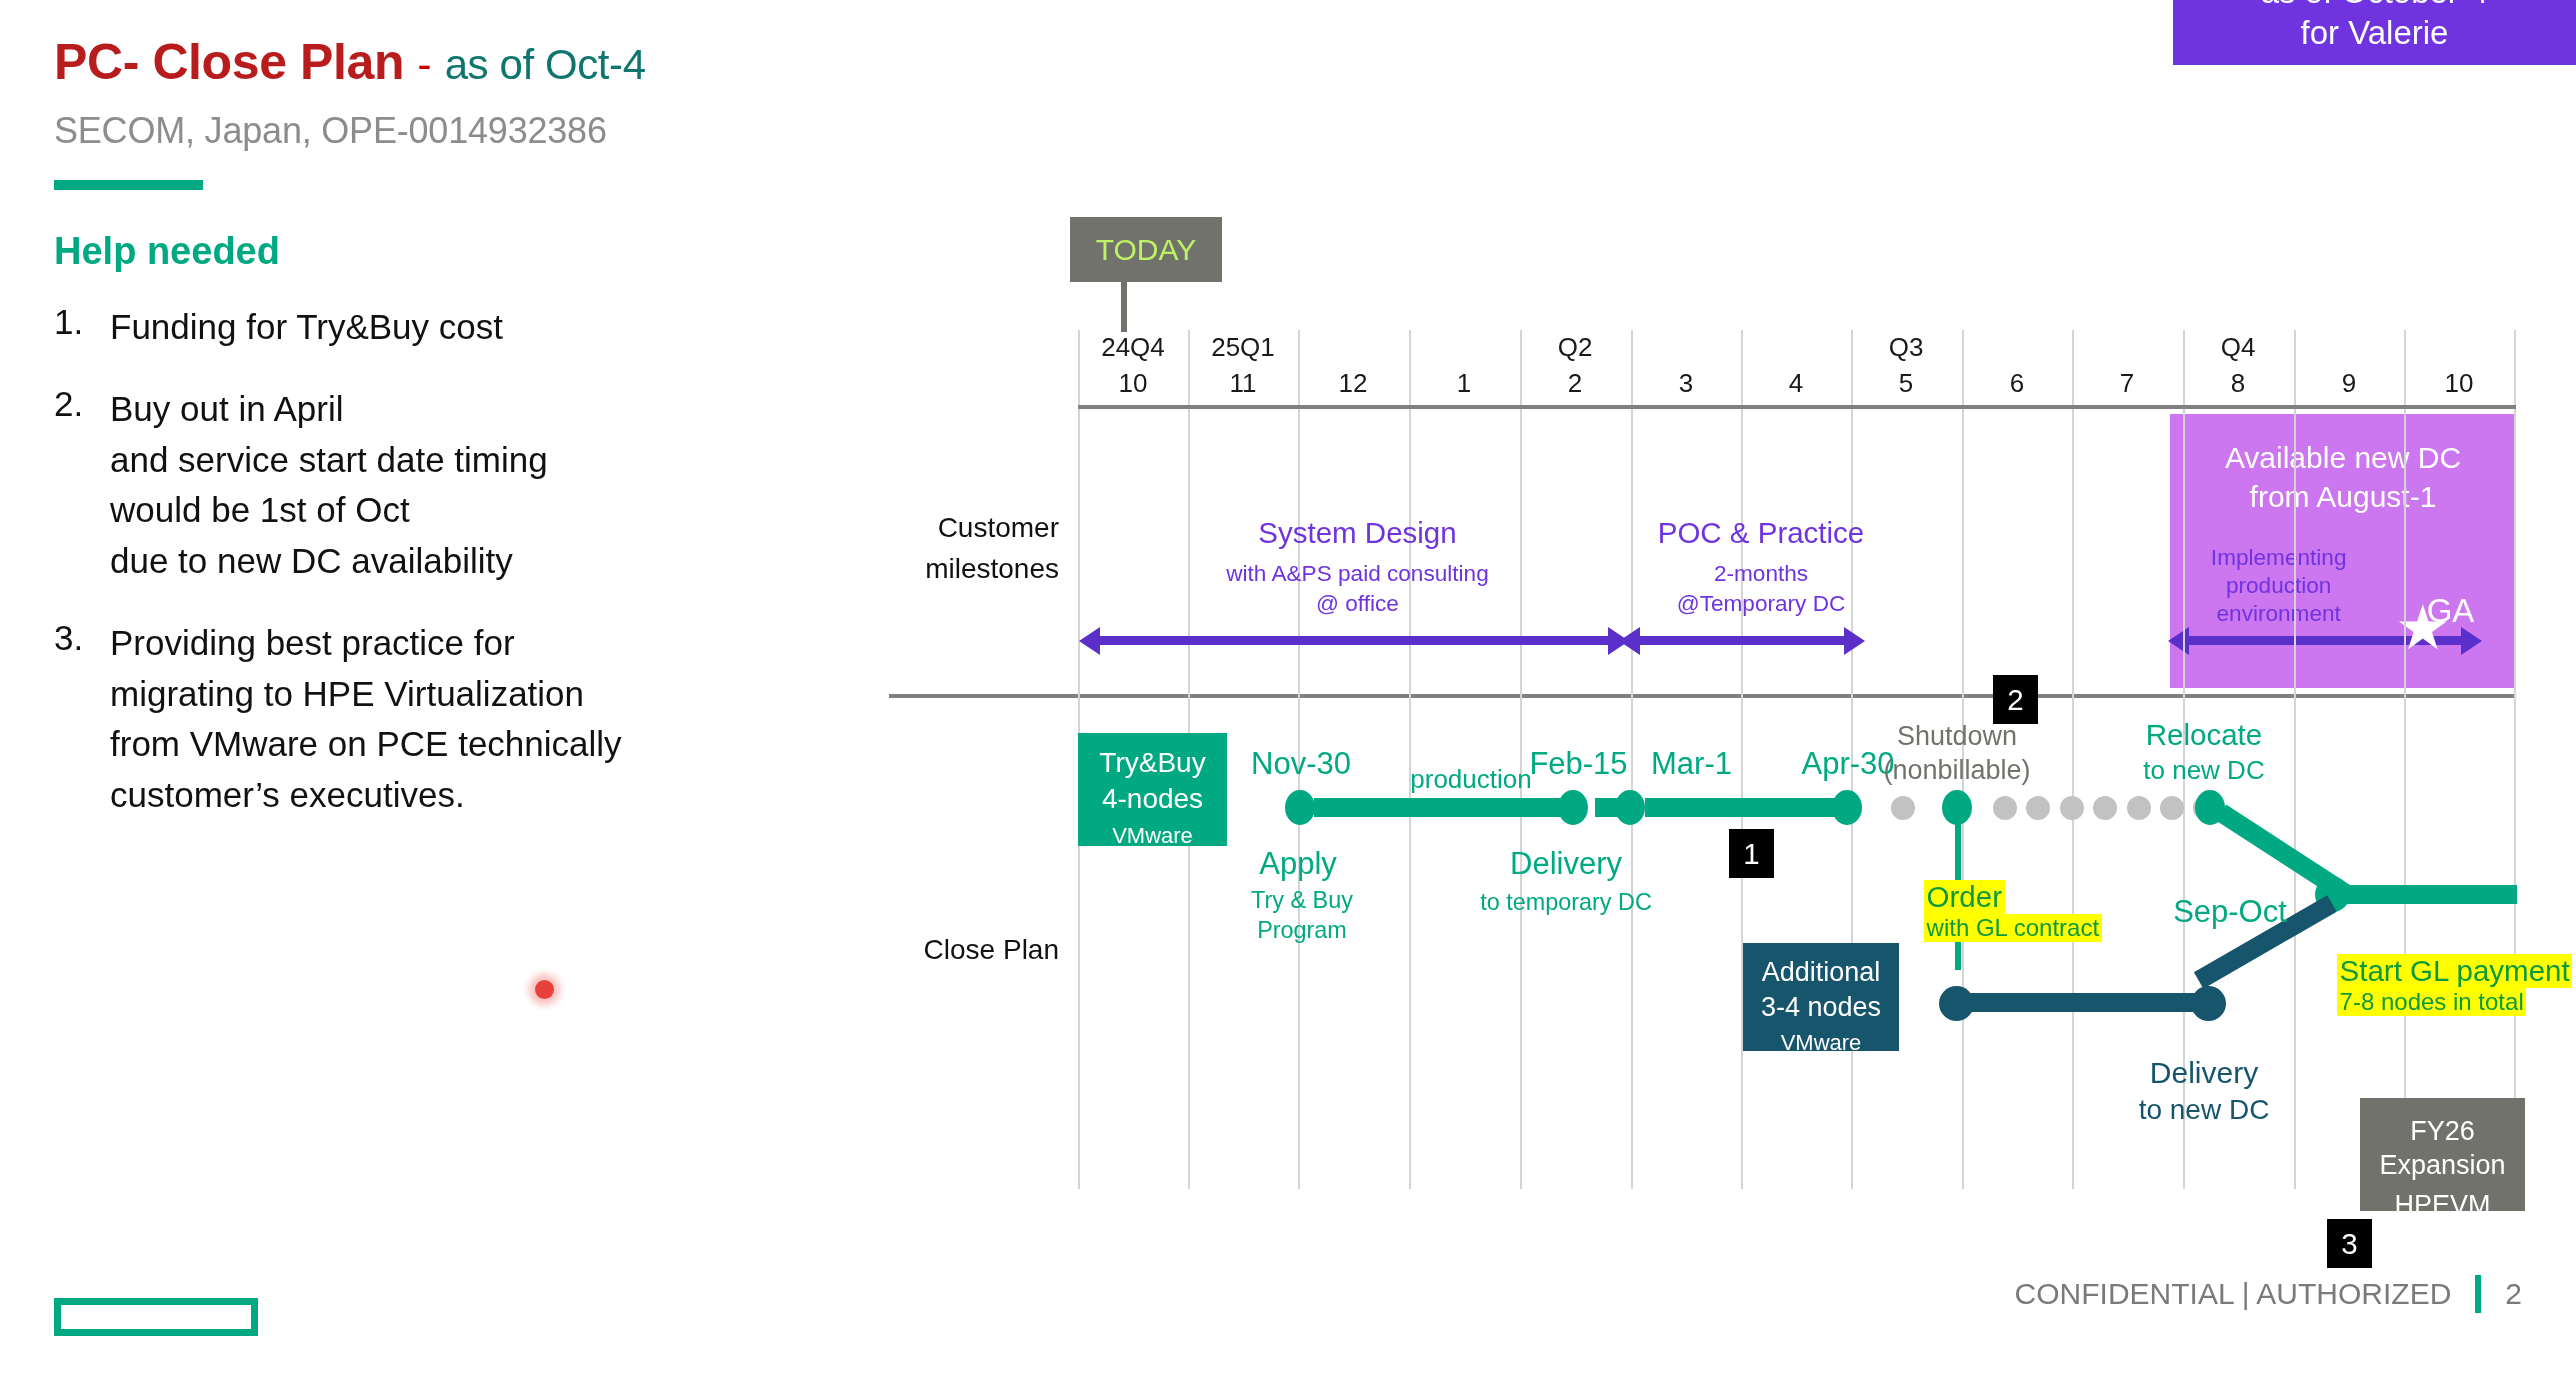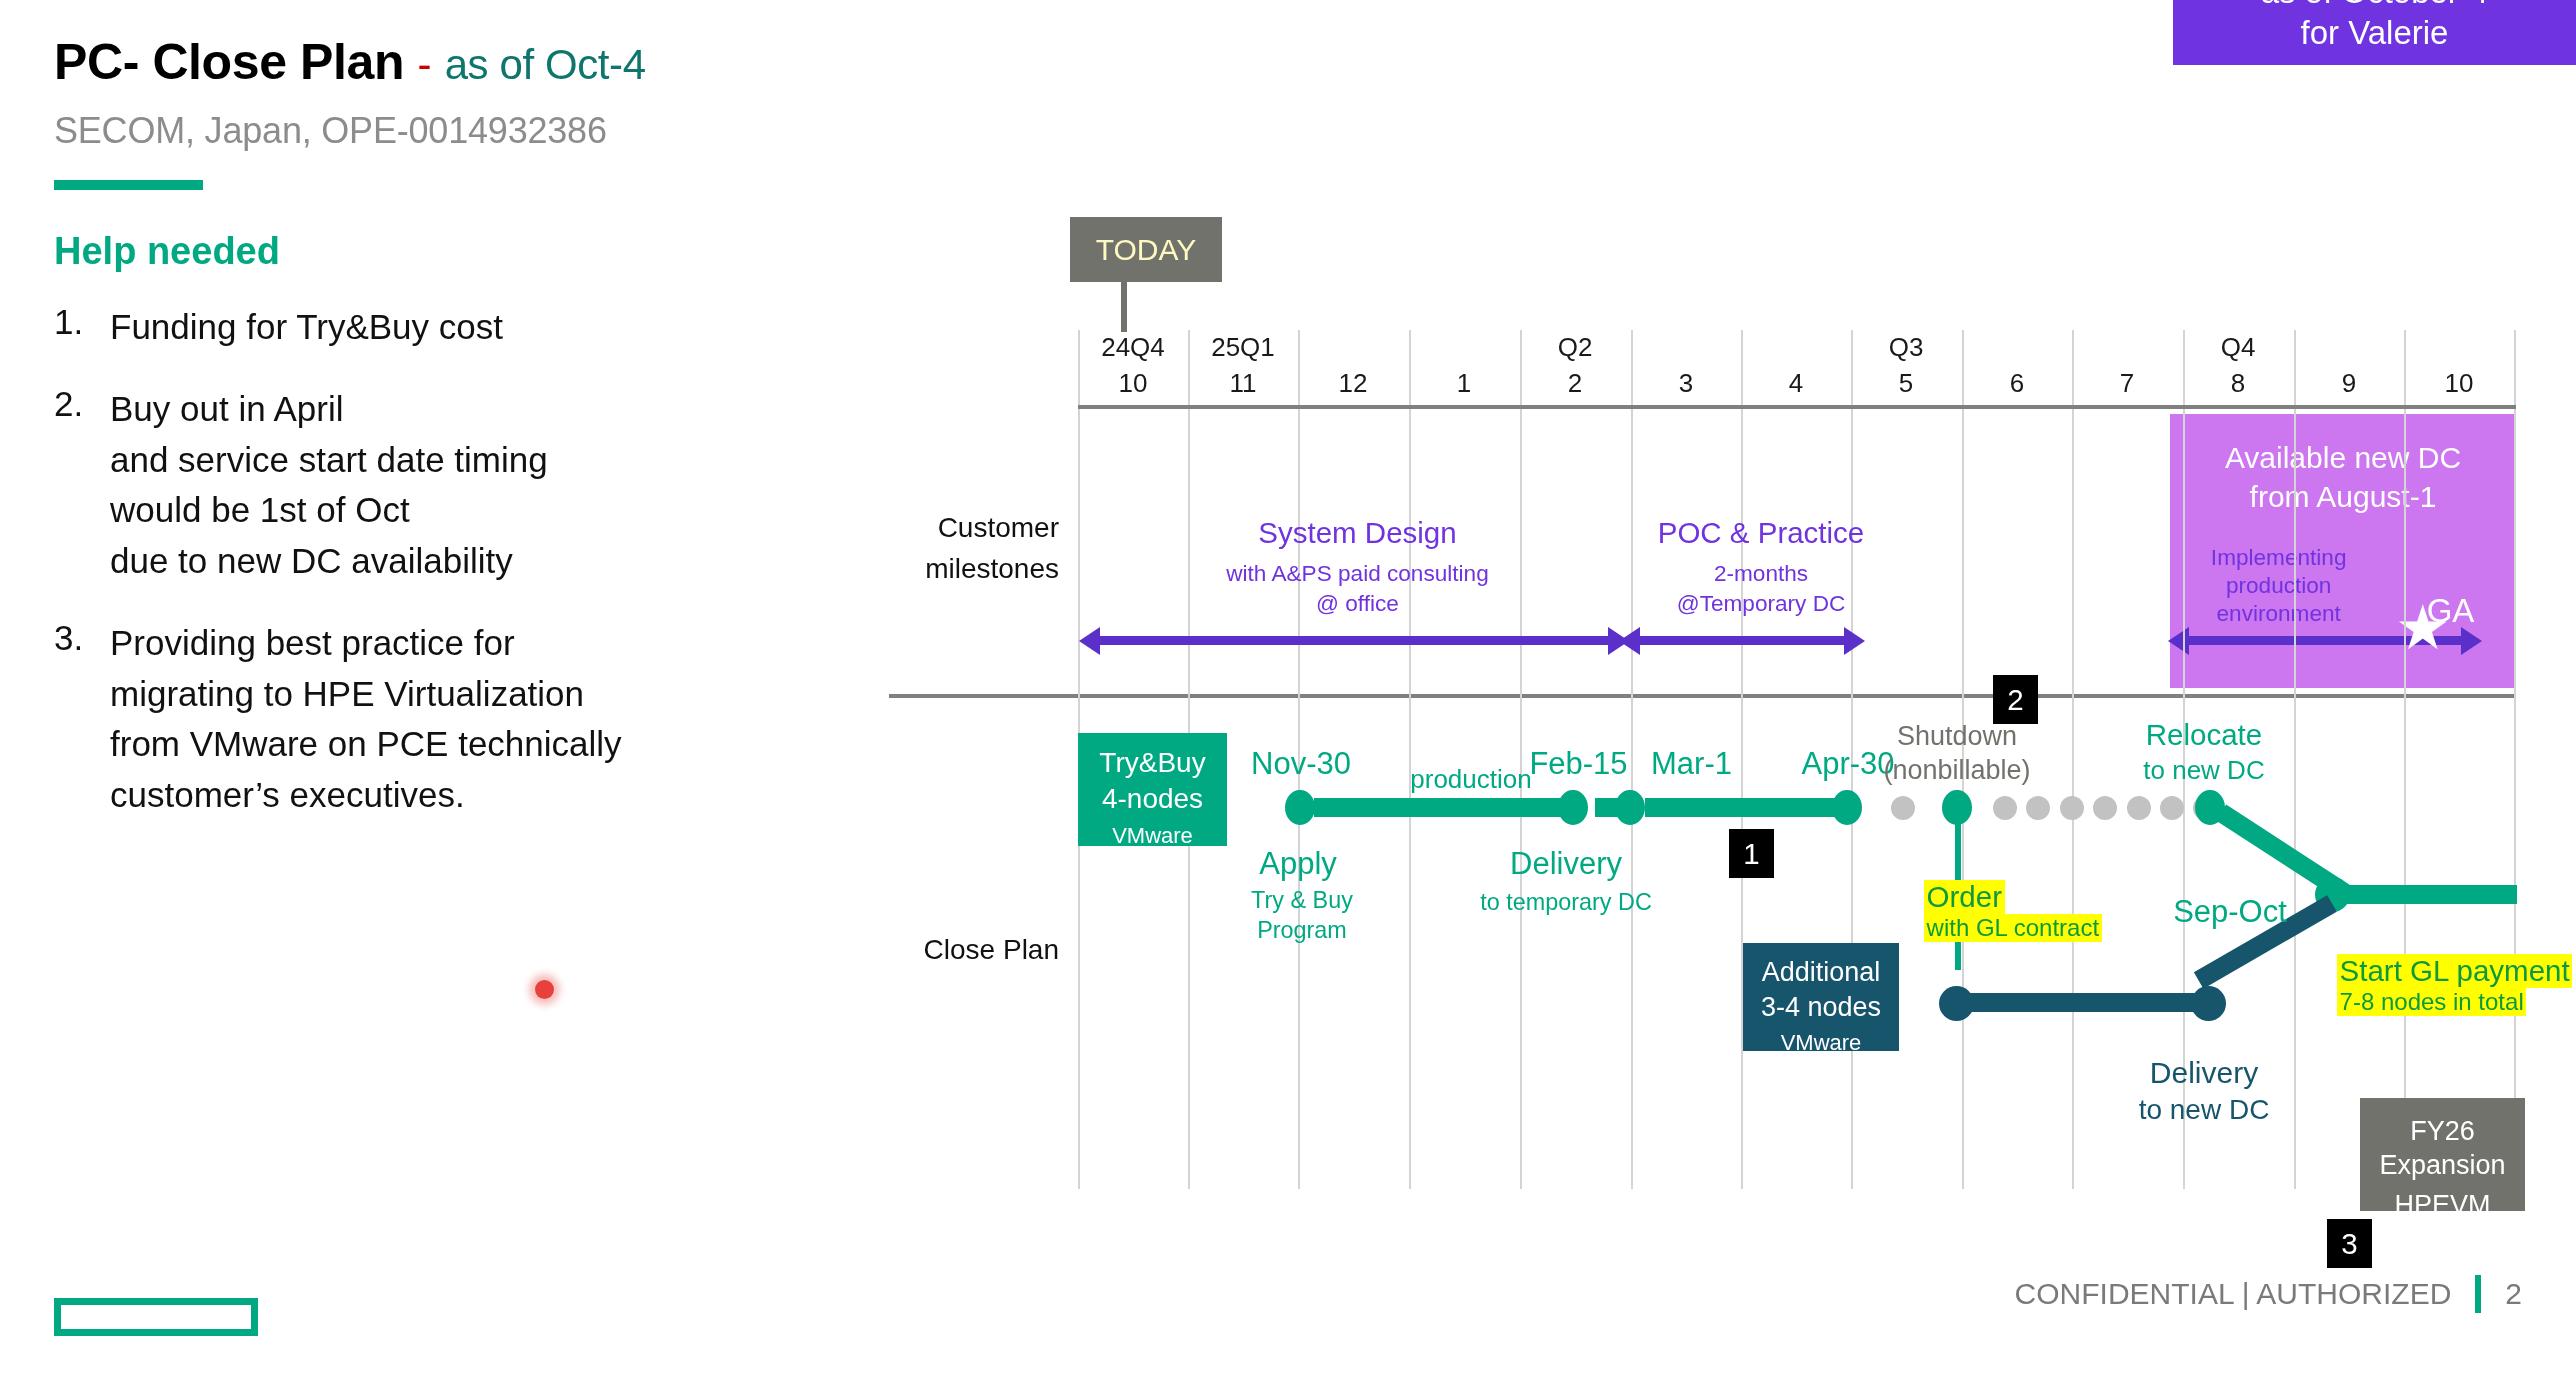--- a/index.html
+++ b/index.html
@@ -2,21 +2,21 @@
 <html style="font-size:14px"><head>
 <meta charset="utf-8">
 <style>
   * { margin:0; padding:0; box-sizing:border-box; }
   html,body { width:2576px; height:1388px; background:#ffffff; overflow:hidden; }
   body { font-family:"Liberation Sans", sans-serif; position:relative; }
 
   
   #left-col { position:absolute; left:54px; top:33px; width:868px; }
   #title-line { font-size:50px; font-weight:bold; letter-spacing:-0.4px; white-space:nowrap; }
-  #title-main { color:#000000; }
+  #title-main { color:#b91c1c; }
   #title-dash { color:#cc0000; font-weight:normal; font-size:42px; }
   #title-asof { color:#0f766e; font-weight:normal; font-size:42px; }
   #subtitle { font-size:36px; color:#8c8c8c; margin-top:19px; letter-spacing:-0.2px; }
   #accent-rule { width:149px; height:9.5px; background:#01a982; margin-top:28px; }
   #help-needed { font-size:38px; font-weight:bold; color:#01a982; margin-top:40px; }
 
   #bullets { margin-top:29.5px; }
   .bullet { display:flex; margin-bottom:31px; }
   .bullet-num { width:56px; flex:0 0 56px; font-size:35px; color:#111; }
   .bullet-body { font-size:35px; color:#111; line-height:1.45; }
@@ -43,21 +43,21 @@
   #grid-baseline { position:absolute; left:0; top:75px; width:1438px; height:4.3px;
     background:#808080; }
 
   .q-label { position:absolute; top:1.7px; font-size:26px; color:#1a1a1a; text-align:center;
     width:110px; }
   .m-label { position:absolute; top:38px; font-size:26px; color:#1a1a1a; text-align:center;
     width:110px; }
 
   
   #today-flag { position:absolute; left:1070px; top:217px; width:152px; height:65px;
-    background:#72726c; color:#fef9c3; font-size:30px; display:flex; align-items:center;
+    background:#72726c; color:#bef264; font-size:30px; display:flex; align-items:center;
     justify-content:center; }
   #today-stem { position:absolute; left:1121px; top:282px; width:6px; height:50px;
     background:#72726c; }
 
   
   #row-divider { position:absolute; left:889px; top:694px; width:1627px; height:4.3px;
     background:#808080; }
 
   
   #label-customer { position:absolute; left:894px; top:508px; width:165px; text-align:right;

